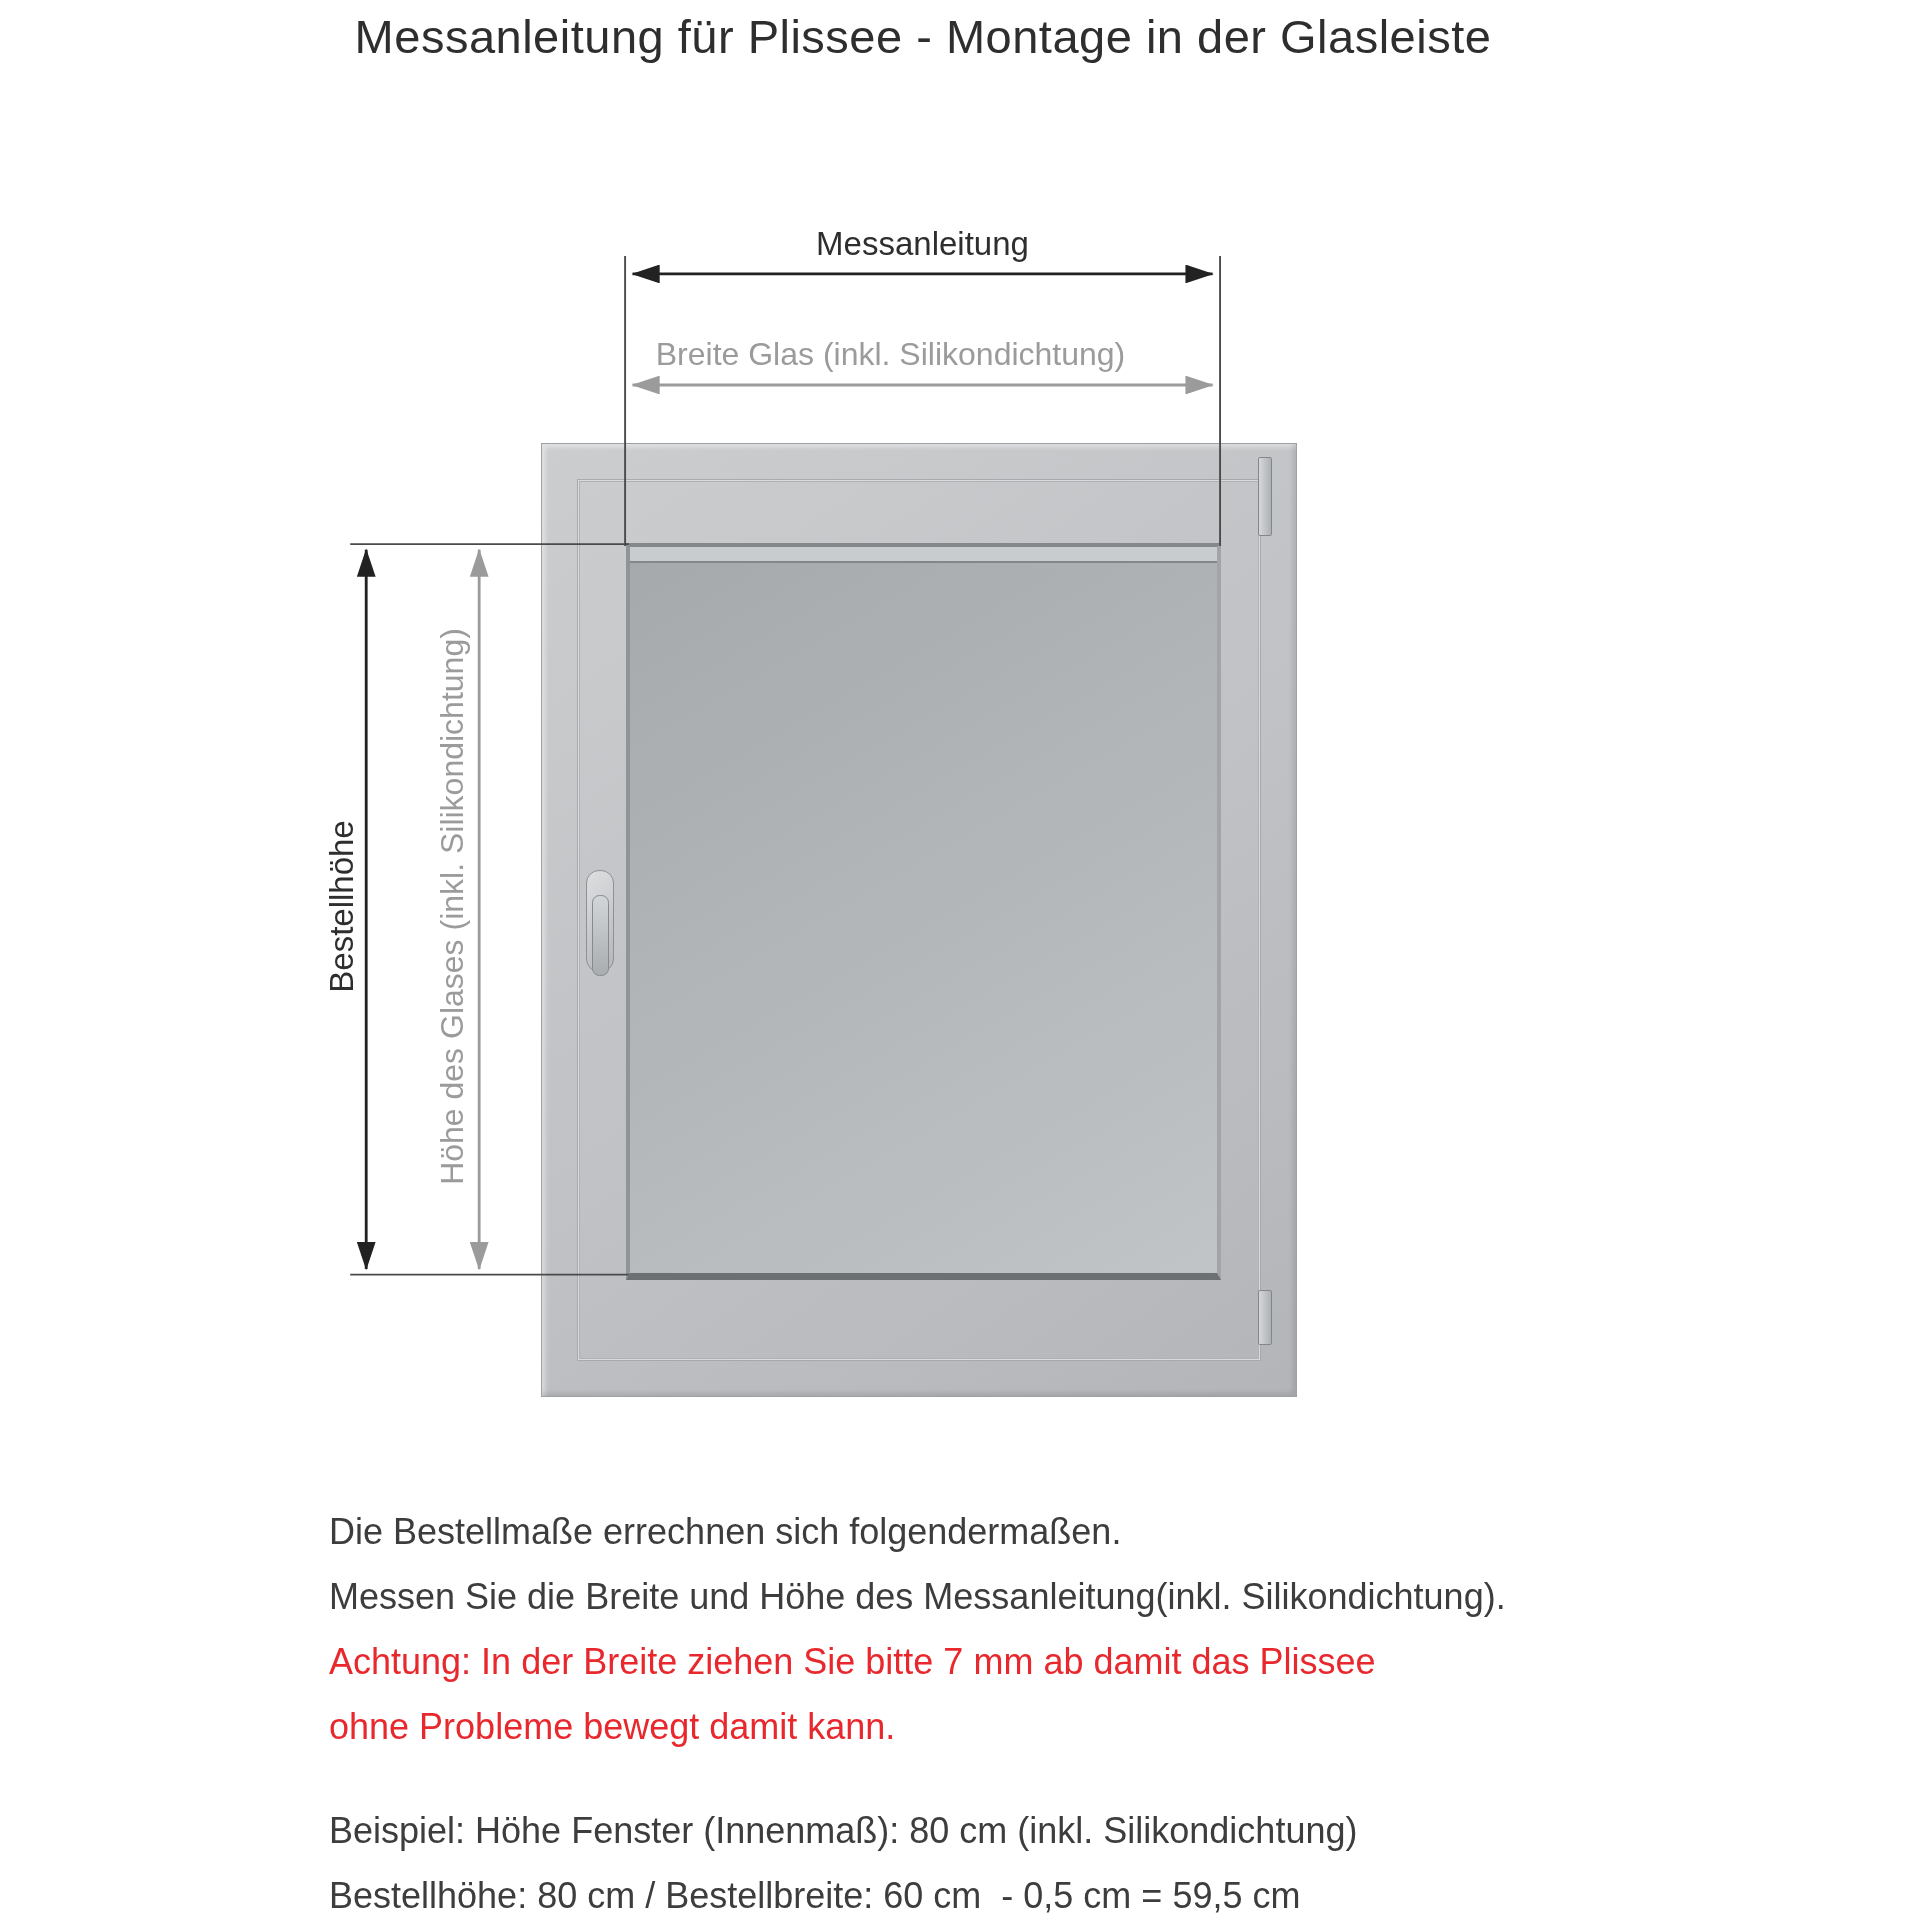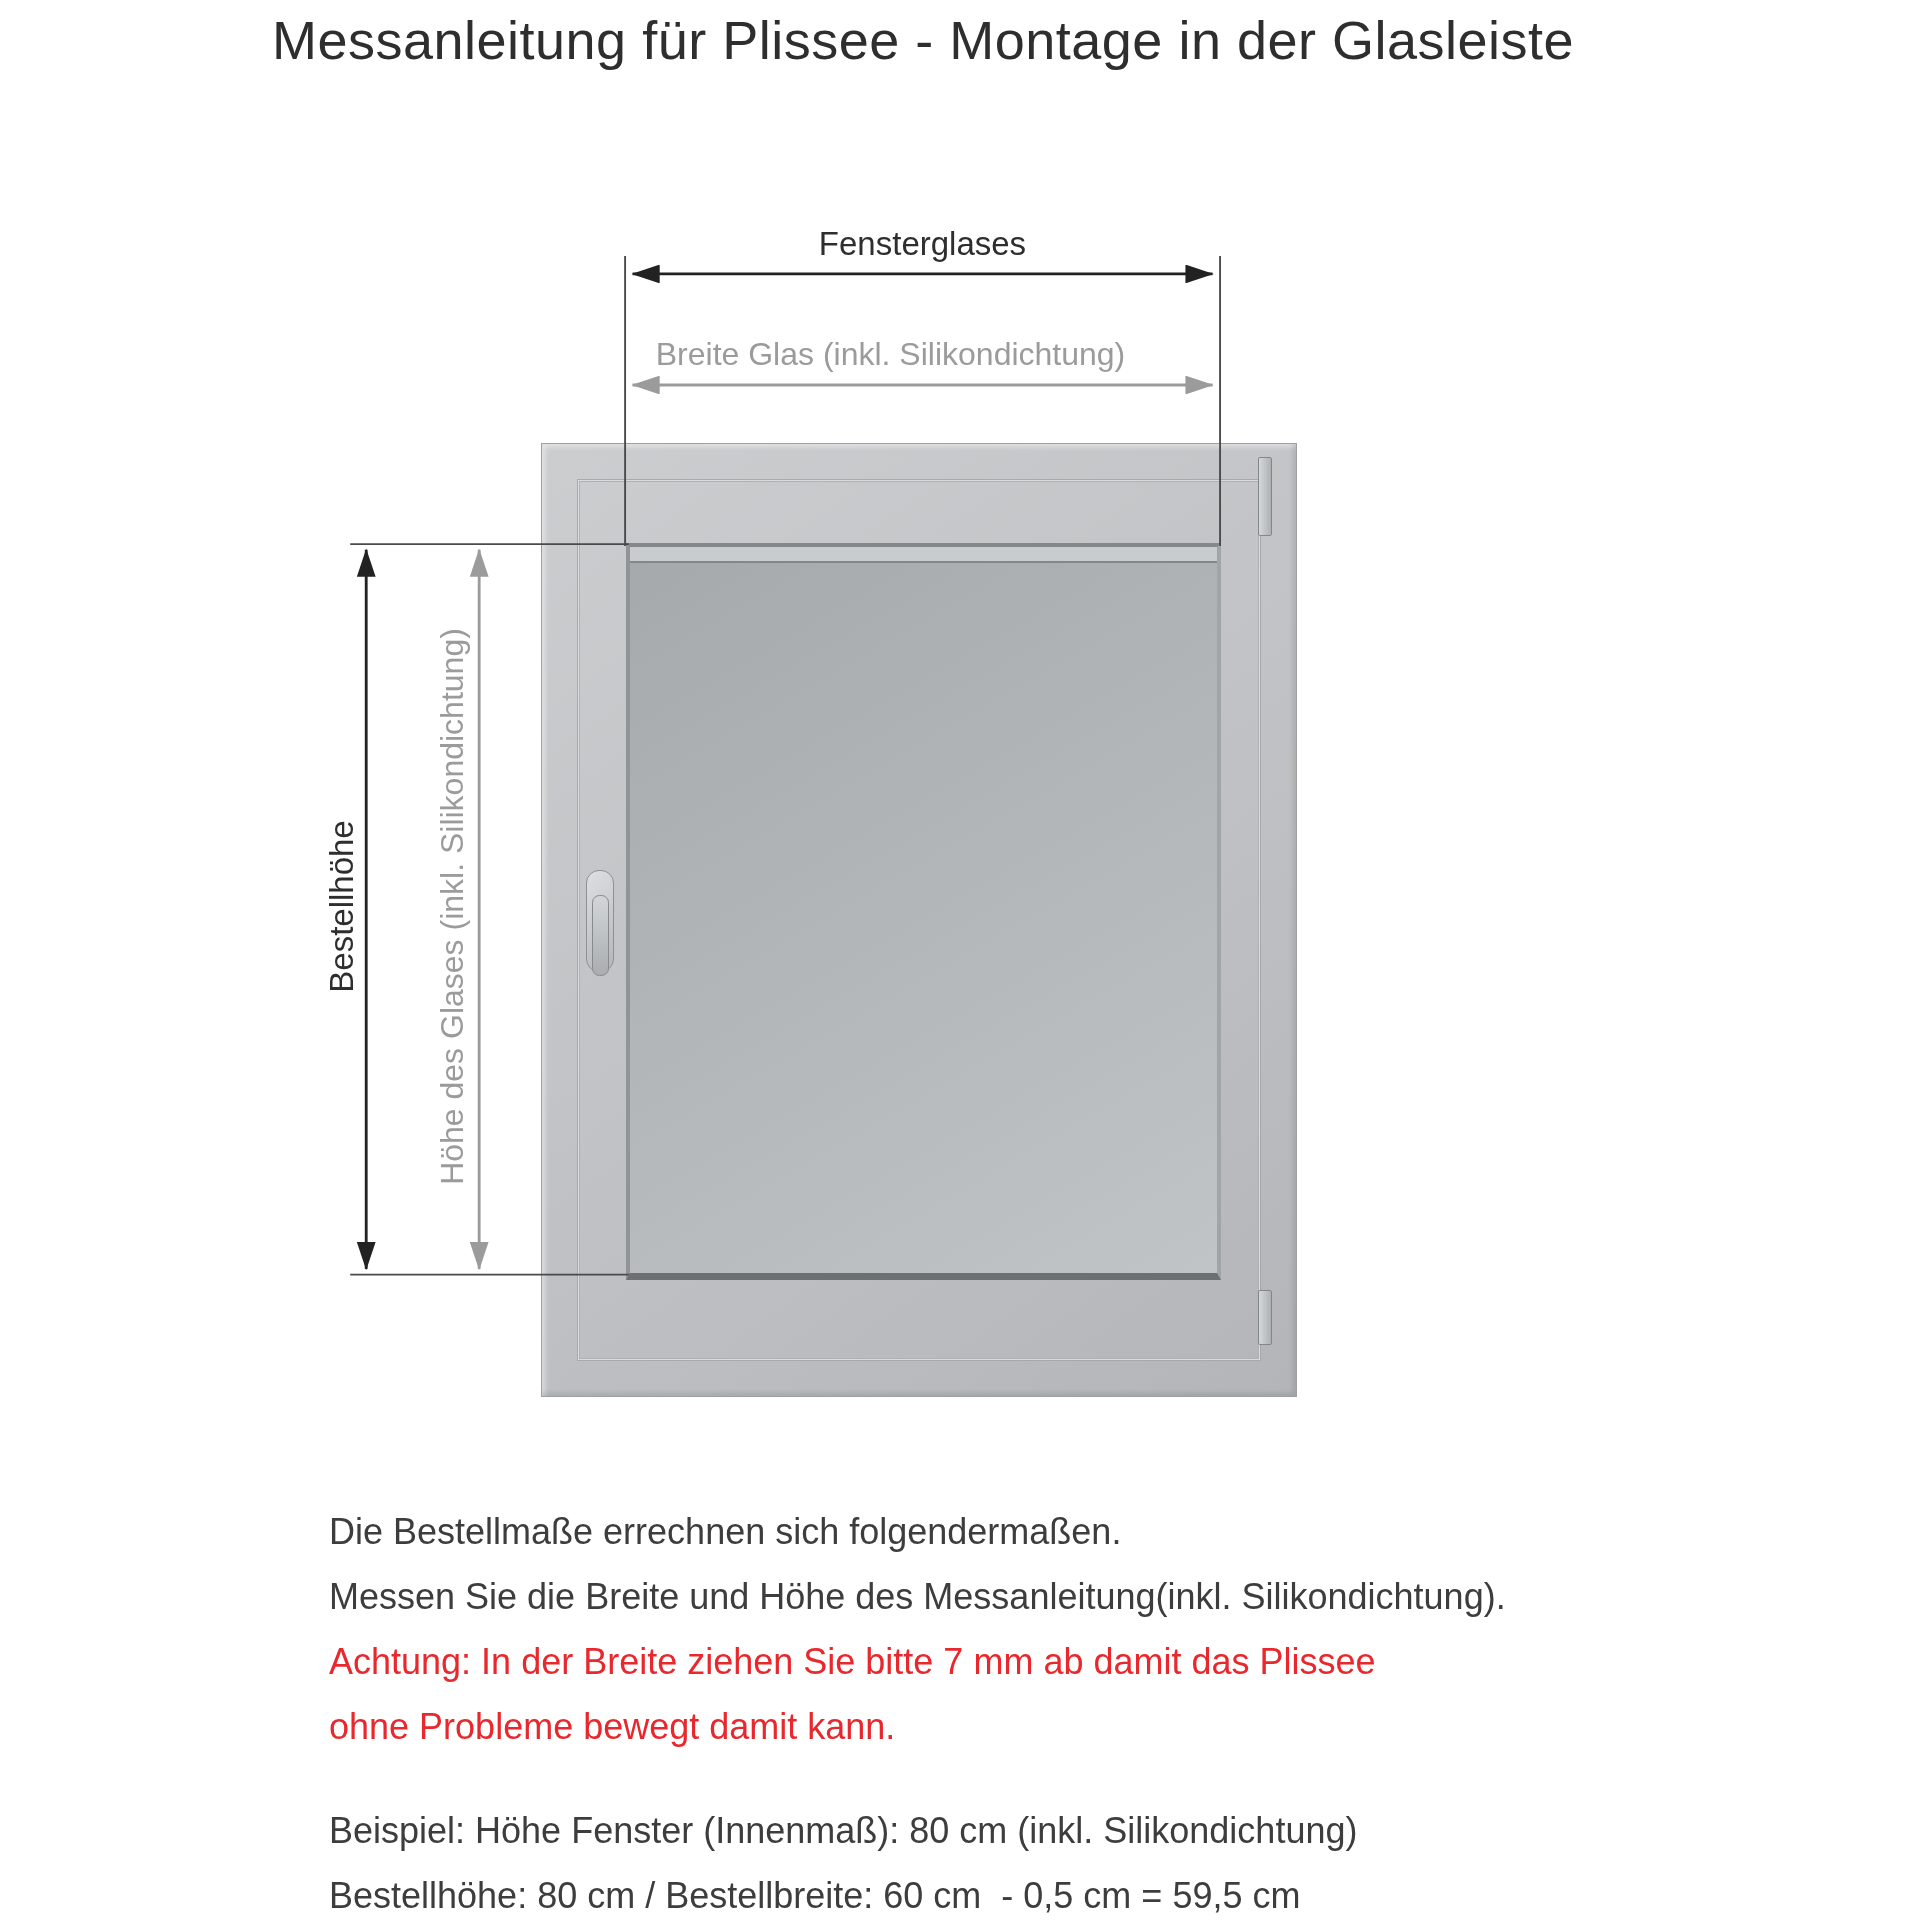--- a/index.html
+++ b/index.html
@@ -2,21 +2,21 @@
 <html style="font-size:15px"><head>
 <meta charset="utf-8">
 <style>
   html,body{margin:0;padding:0;background:#ffffff;}
   .page{
     position:relative;width:1928px;height:1928px;background:#ffffff;overflow:hidden;
     font-family:"Liberation Sans", sans-serif;color:#3d3d3d;
   }
   .title{
     position:absolute;left:0;top:9.4px;width:1846px;margin:0;
-    text-align:center;font-size:54px;font-weight:500;color:#2e2e2e;letter-spacing:0.5px;
+    text-align:center;font-size:47px;font-weight:500;color:#2e2e2e;letter-spacing:0.5px;
   }
 
   
   .window-frame{
     position:absolute;left:541px;top:443px;width:756px;height:954px;
     background:linear-gradient(145deg,#cbcdcf 0%,#bfc1c4 55%,#b3b5b8 100%);
     border:1.9px solid #9ea1a4;box-sizing:border-box;
     box-shadow:inset -2.8px -2.8px 5.6px rgba(0,0,0,.12), inset 2.8px 2.8px 5.6px rgba(255,255,255,.5);
   }
   .window-sash{
@@ -118,21 +118,21 @@
 
       <line x1="672" y1="291" x2="1288" y2="291" stroke="#222222" stroke-width="3" marker-start="url(#ab-s)" marker-end="url(#ab-e)"></line>
 
       <line x1="672" y1="409" x2="1288" y2="409" stroke="#9b9b9b" stroke-width="3" marker-start="url(#ag-s)" marker-end="url(#ag-e)"></line>
 
       <line x1="389" y1="584" x2="389" y2="1348" stroke="#222222" stroke-width="3" marker-start="url(#ab-s)" marker-end="url(#ab-e)"></line>
 
       <line x1="509" y1="584" x2="509" y2="1348" stroke="#9b9b9b" stroke-width="3" marker-start="url(#ag-s)" marker-end="url(#ag-e)"></line>
     </svg>
 
-    <div class="label label-bestellbreite">Fensterglases</div>
+    <div class="label label-bestellbreite">Messanleitung</div>
     <div class="label gray label-breiteglas">Breite Glas (inkl. Silikondichtung)</div>
     <div class="label label-bestellhoehe">Bestellhöhe</div>
     <div class="label gray label-hoeheglas">Höhe des Glases (inkl. Silikondichtung)</div>
   </div>
 
   <div class="instructions">
     <p>Die Bestellmaße errechnen sich folgendermaßen.</p>
     <p>Messen Sie die Breite und Höhe des Messanleitung(inkl. Silikondichtung).</p>
     <p class="warning">Achtung: In der Breite ziehen Sie bitte 7 mm ab damit das Plissee</p>
     <p class="warning">ohne Probleme bewegt damit kann.</p>

